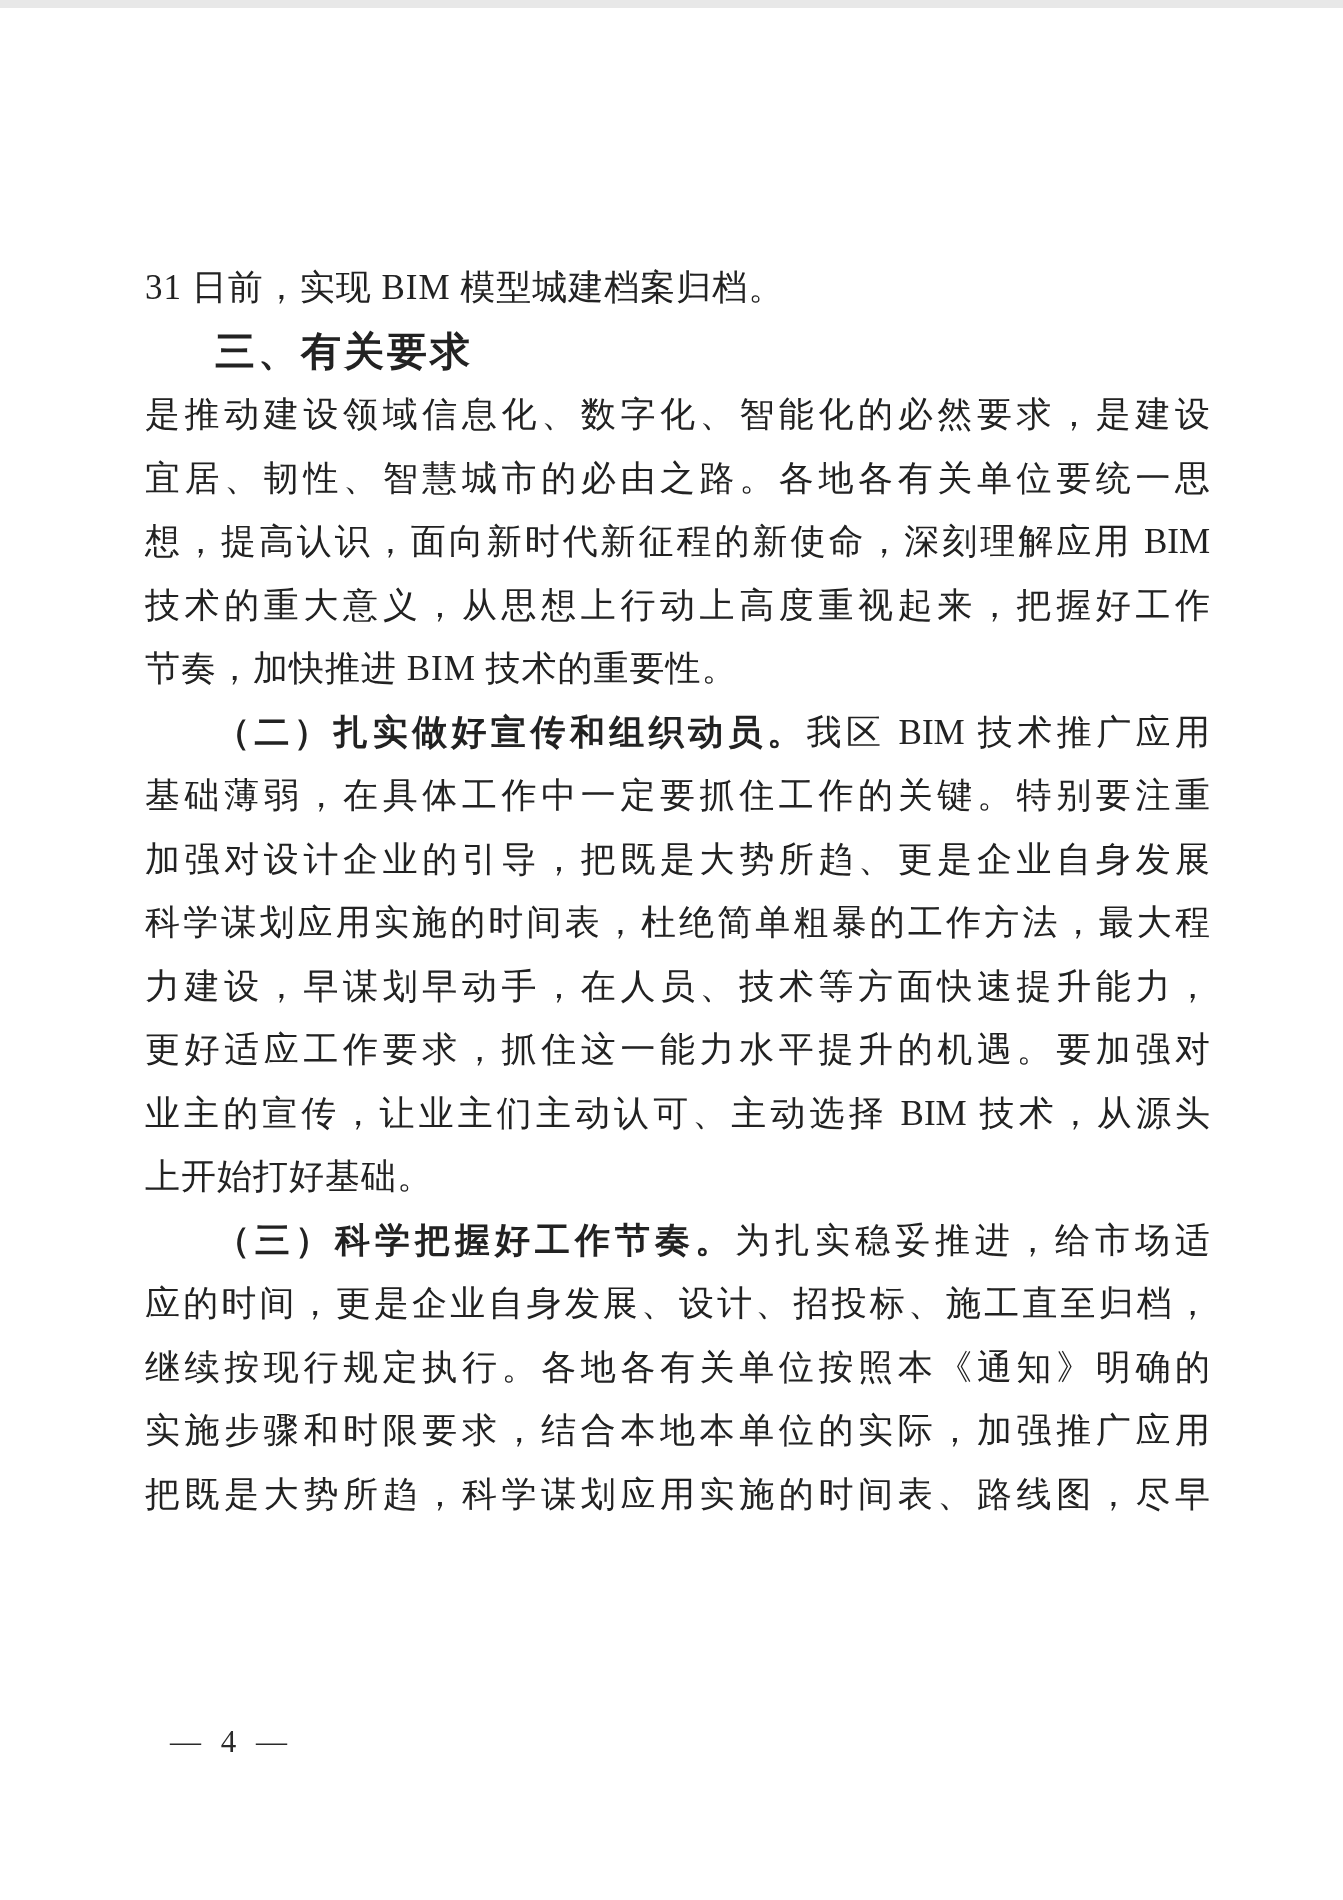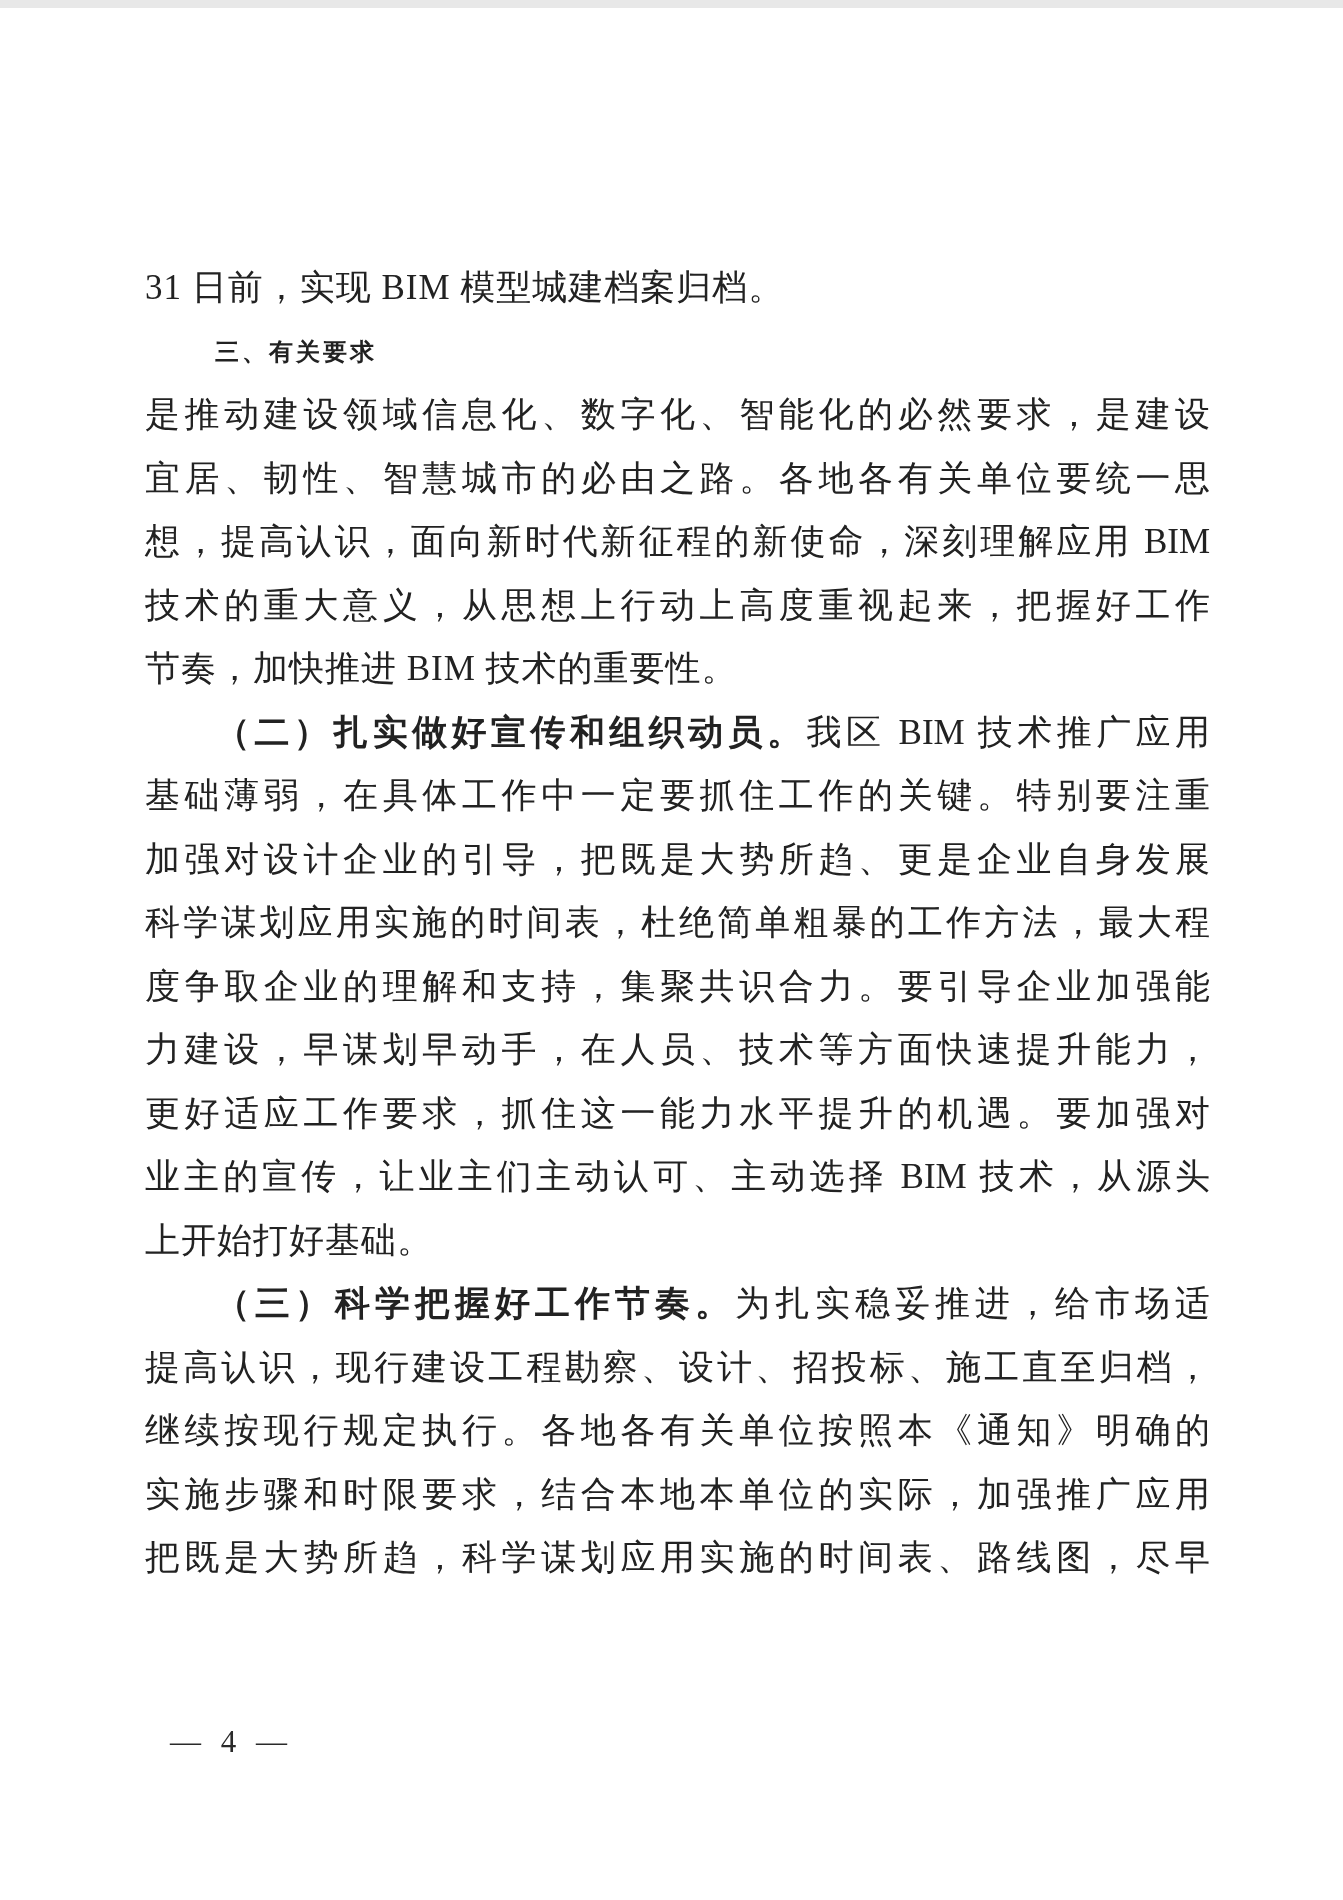--- a/index.html
+++ b/index.html
@@ -37,21 +37,21 @@
     text-align-last: justify;
     text-justify: inter-character;
     letter-spacing: 0;
   }
   .line.indent {
     text-indent: 70px;
   }
   .line.hei {
     font-family: "Liberation Sans", "DejaVu Sans", sans-serif;
     font-weight: bold;
-    font-size: 24px;
+    font-size: 40px;
     letter-spacing: 3px;
   }
   .b {
     font-weight: bold;
   }
   .footer {
     position: absolute;
     left: 170px;
     top: 1716px;
     font-size: 31px;
@@ -68,25 +68,24 @@
       <div class="line indent hei"><span class="b">三、有关要求</span></div>
       <div class="line just"><span>是推动建设领域信息化、数字化、智能化的必然要求，是建设</span></div>
       <div class="line just"><span>宜居、韧性、智慧城市的必由之路。各地各有关单位要统一思</span></div>
       <div class="line just"><span>想，提高认识，面向新时代新征程的新使命，深刻理解应用 BIM</span></div>
       <div class="line just"><span>技术的重大意义，从思想上行动上高度重视起来，把握好工作</span></div>
       <div class="line"><span>节奏，加快推进 BIM 技术的重要性。</span></div>
       <div class="line indent just"><span class="b">（二）扎实做好宣传和组织动员。</span><span>我区 BIM 技术推广应用</span></div>
       <div class="line just"><span>基础薄弱，在具体工作中一定要抓住工作的关键。特别要注重</span></div>
       <div class="line just"><span>加强对设计企业的引导，把既是大势所趋、更是企业自身发展</span></div>
       <div class="line just"><span>科学谋划应用实施的时间表，杜绝简单粗暴的工作方法，最大程</span></div>
-      <div class="line just"><span>度争取企业的理解和支持，集聚共识合力。要引导企业加强能</span></div>
       <div class="line just"><span>力建设，早谋划早动手，在人员、技术等方面快速提升能力，</span></div>
       <div class="line just"><span>更好适应工作要求，抓住这一能力水平提升的机遇。要加强对</span></div>
       <div class="line just"><span>业主的宣传，让业主们主动认可、主动选择 BIM 技术，从源头</span></div>
       <div class="line"><span>上开始打好基础。</span></div>
       <div class="line indent just"><span class="b">（三）科学把握好工作节奏。</span><span>为扎实稳妥推进，给市场适</span></div>
-      <div class="line just"><span>提高认识，现行建设工程勘察、设计、招投标、施工直至归档，</span></div>
+      <div class="line just"><span>应的时间，更是企业自身发展、设计、招投标、施工直至归档，</span></div>
       <div class="line just"><span>继续按现行规定执行。各地各有关单位按照本《通知》明确的</span></div>
       <div class="line just"><span>实施步骤和时限要求，结合本地本单位的实际，加强推广应用</span></div>
       <div class="line just"><span>把既是大势所趋，科学谋划应用实施的时间表、路线图，尽早</span></div>
     </div>
   <div class="footer">— 4 —</div>
 </div>
 
 </body></html>

